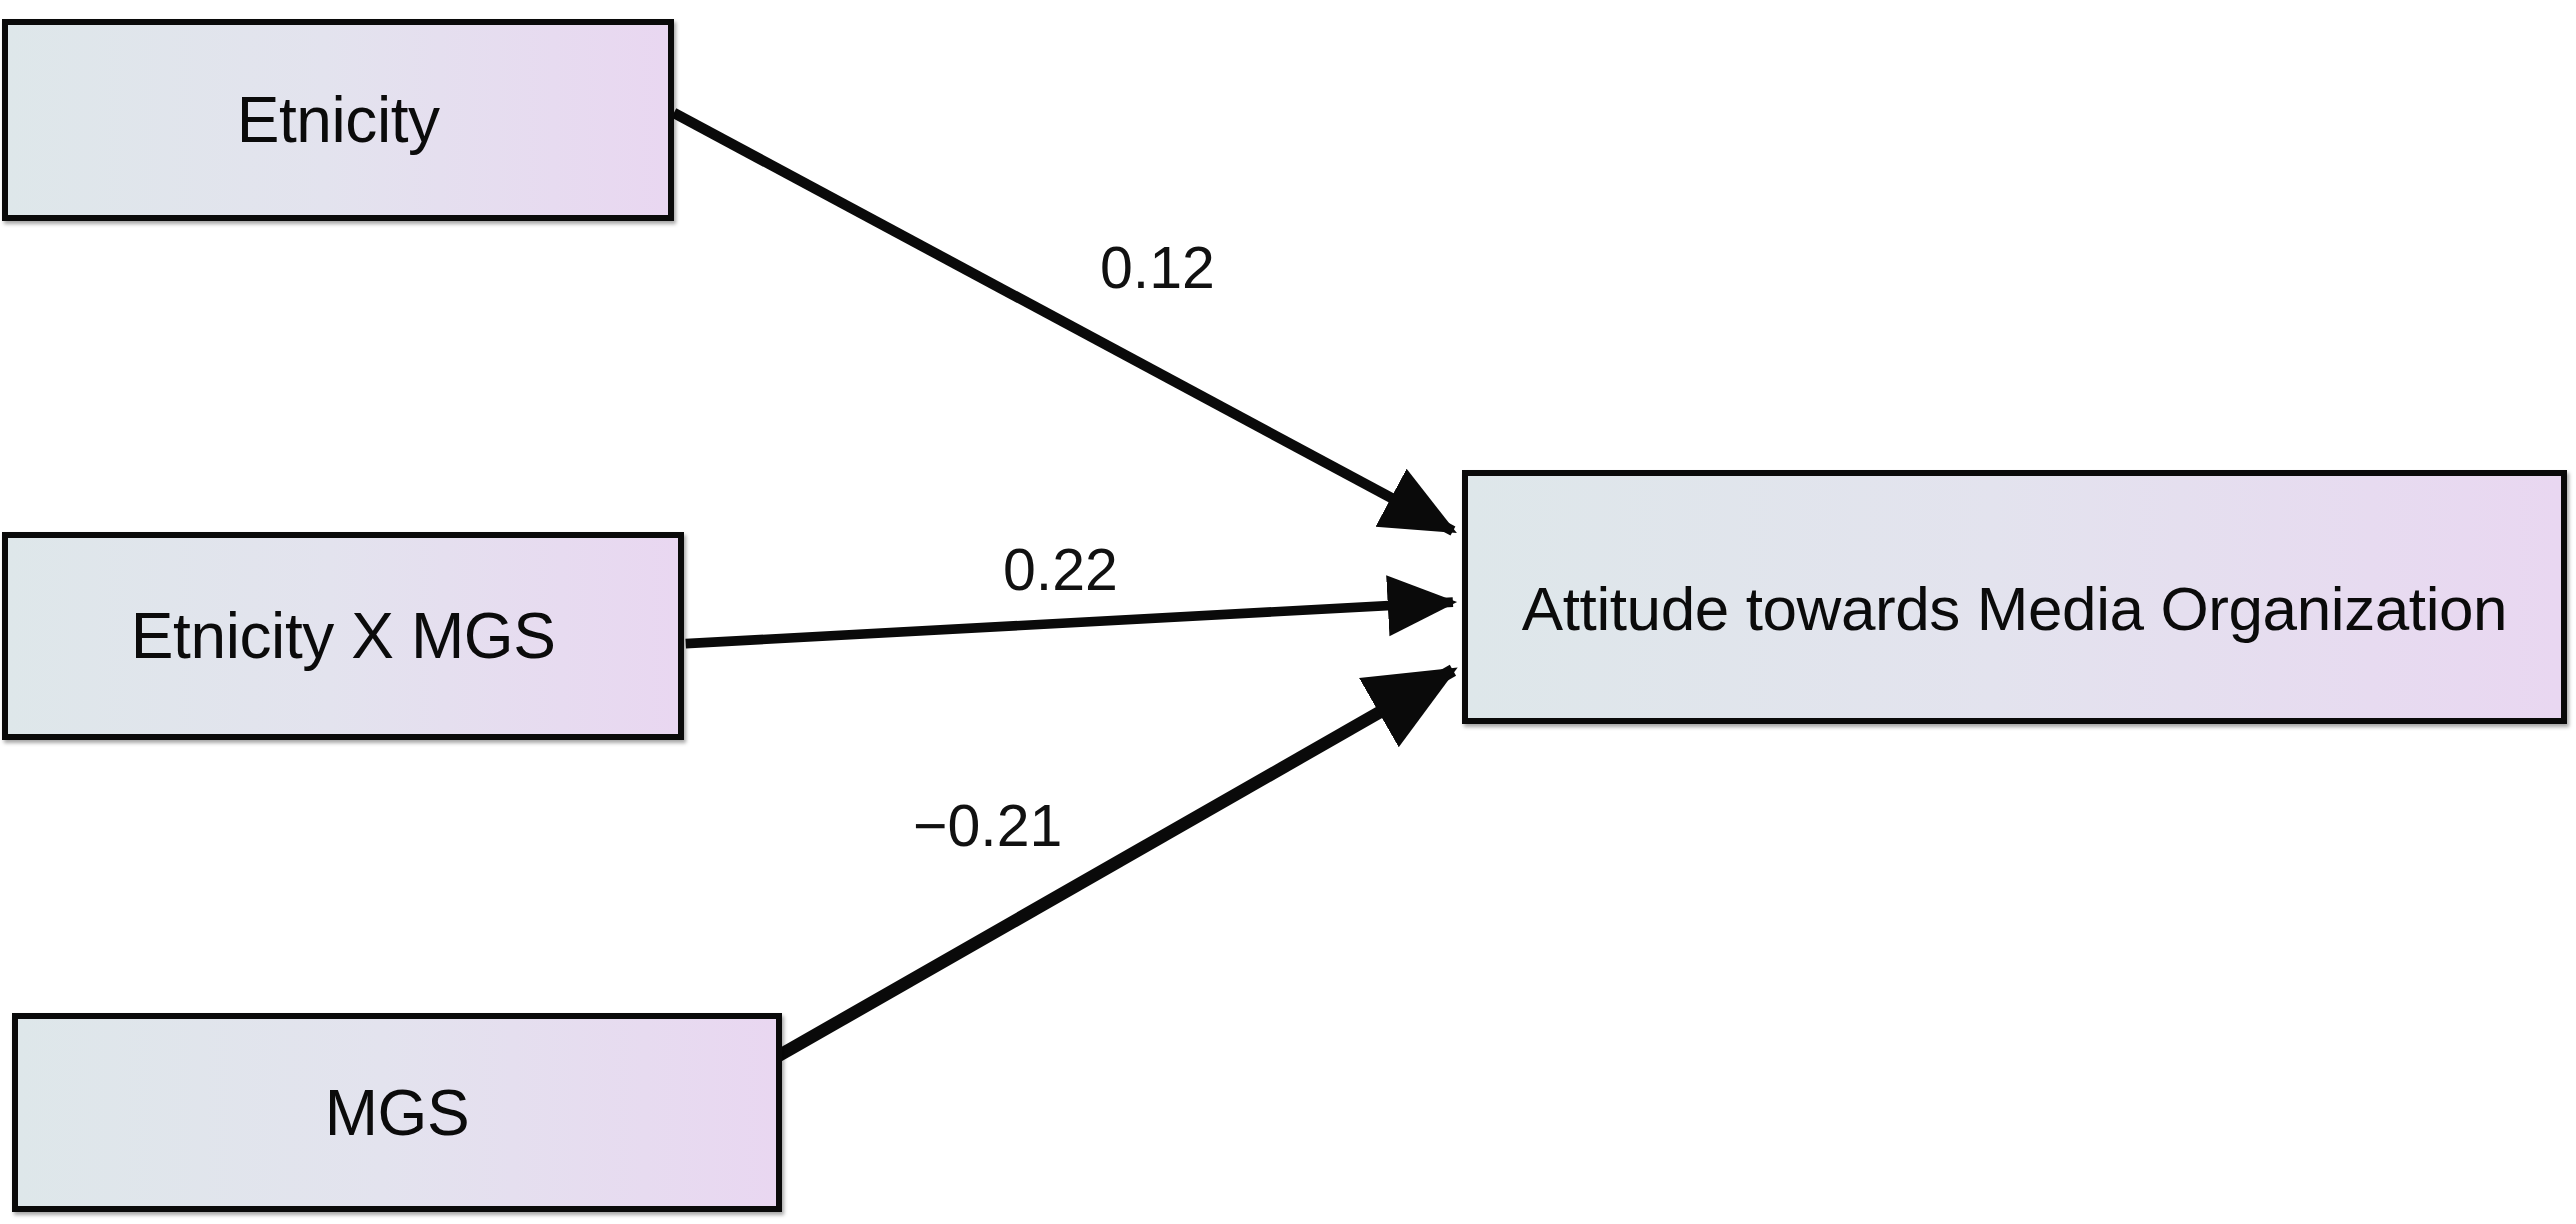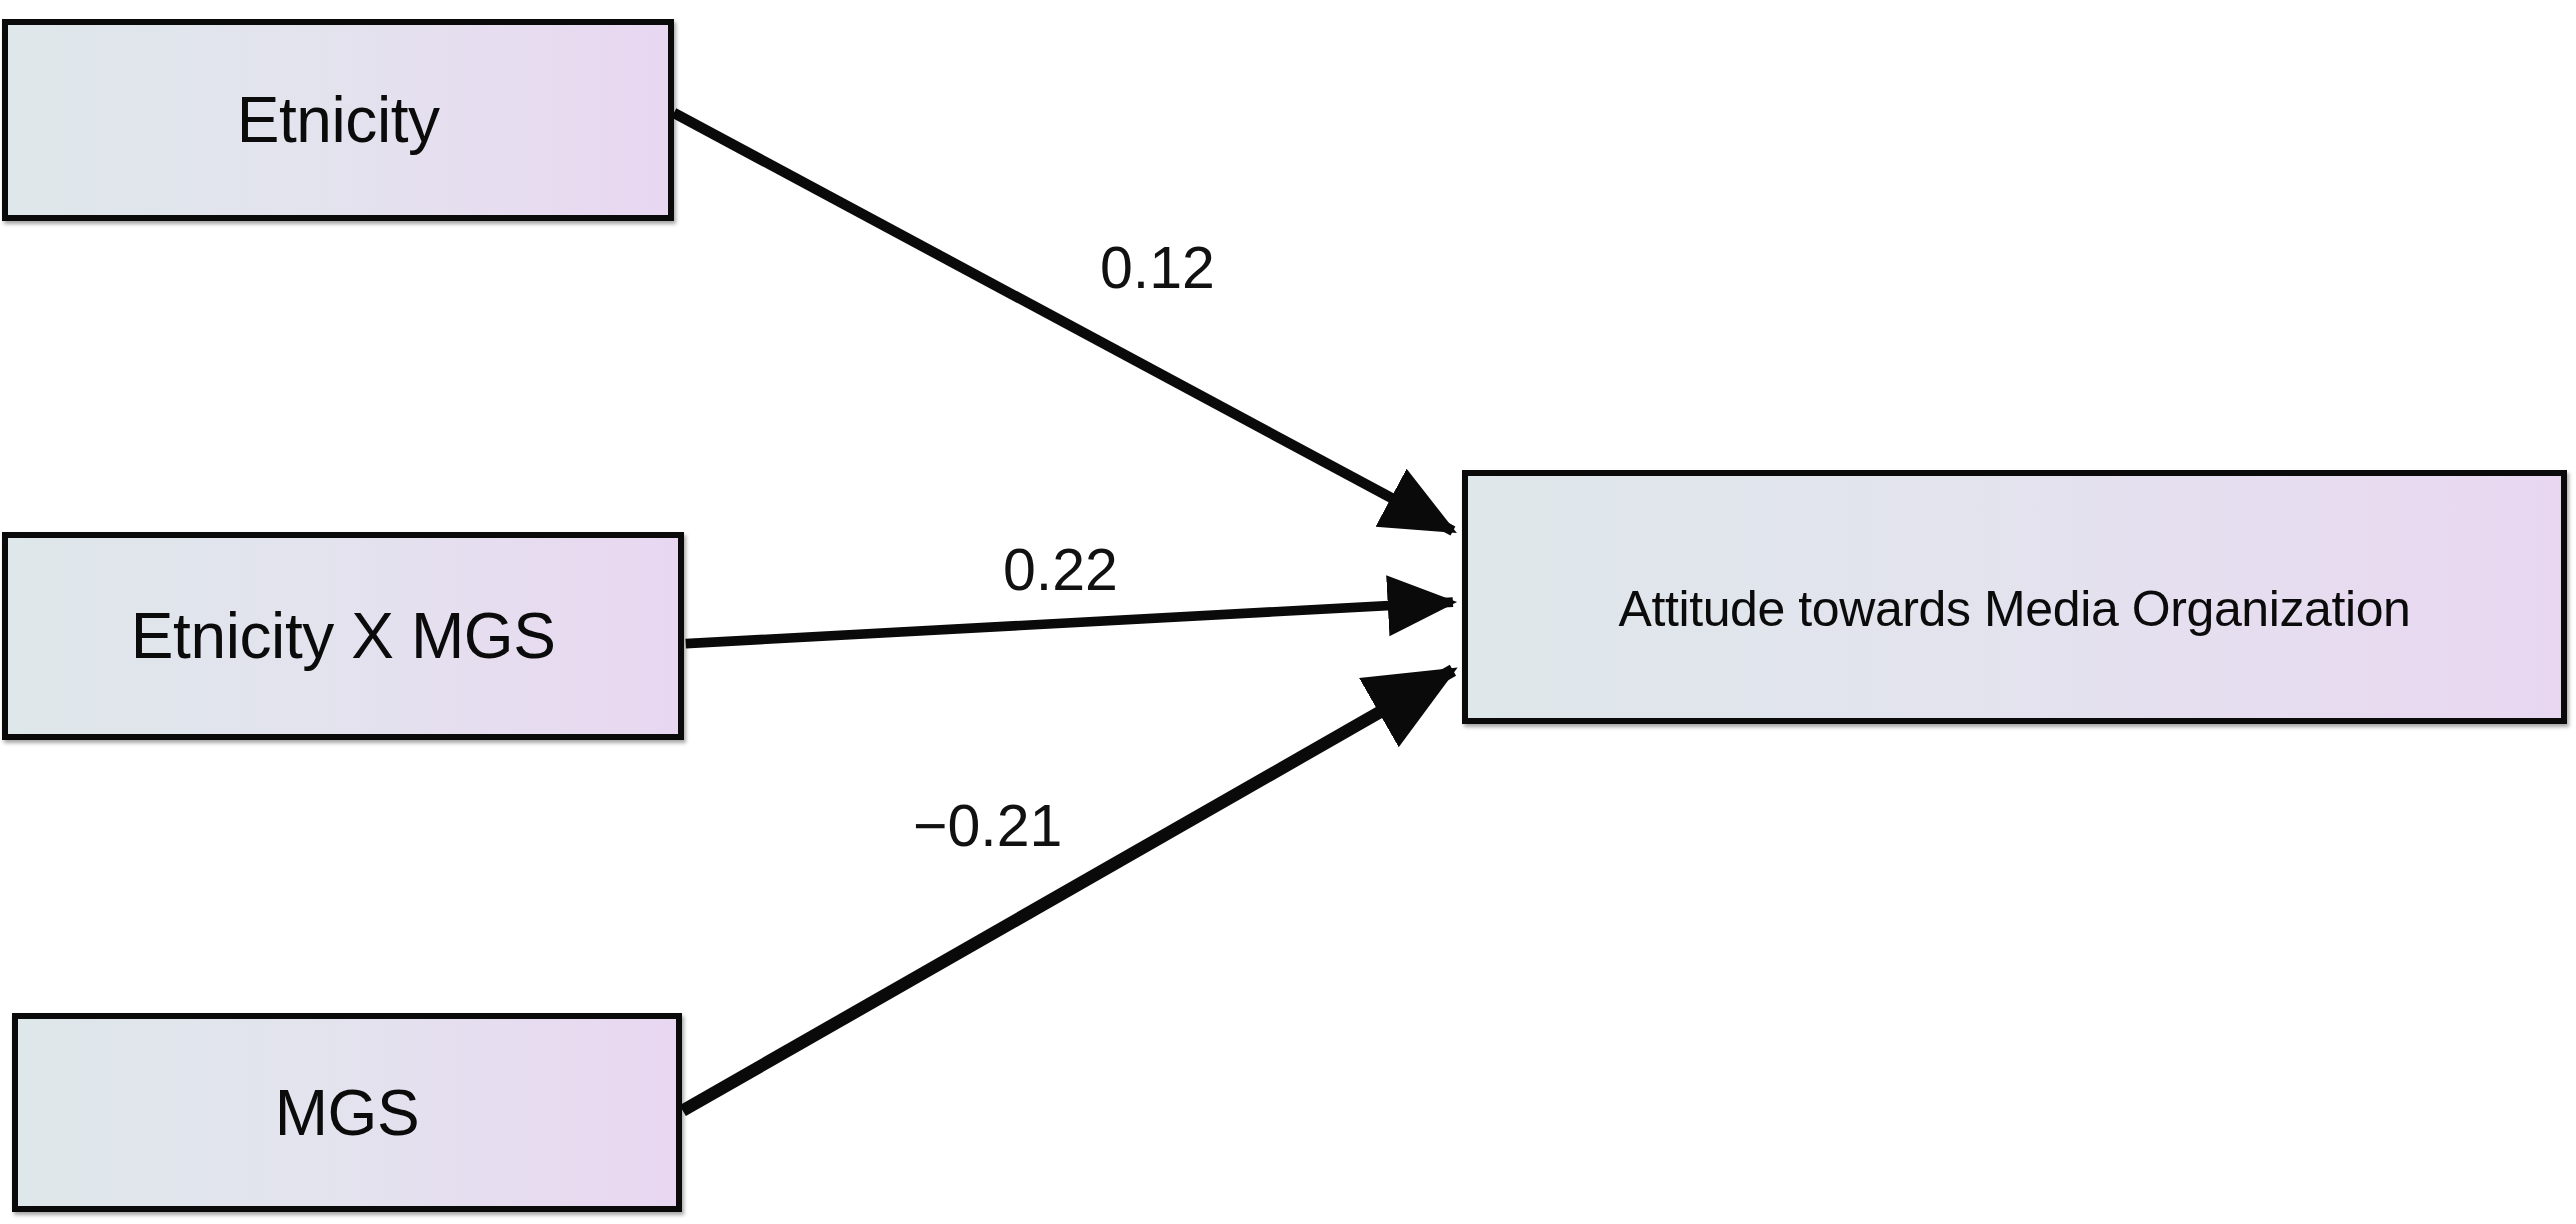--- a/index.html
+++ b/index.html
@@ -40,23 +40,23 @@
     color: #0b0b0b;
     font-size: 64px;
     font-weight: 400;
     letter-spacing: -0.4px;
     line-height: 1;
     white-space: nowrap;
     text-align: right;
   }
   #node-etnicity   { left: 2.2px;    top: 19px;   width: 672px;  height: 202px; }
   #node-interaction{ left: 2.2px;    top: 532px;  width: 682px;  height: 208px; }
-  #node-mgs        { left: 12px;   top: 1013px; width: 670px;  height: 199px; }
+  #node-mgs        { left: 12px;   top: 1013px; width: 770px;  height: 199px; }
   #node-outcome    { left: 1462px; top: 470px;  width: 1105px; height: 254px; }
-  #node-outcome .node-label { font-size: 50px; margin-top: 24px; }
+  #node-outcome .node-label { font-size: 62px; margin-top: 24px; }
 
   .edge-label {
     position: absolute;
     color: #111111;
     font-size: 59px;
     font-weight: 400;
     line-height: 1;
     white-space: nowrap;
   }
   #edge-label-0 { left: 1100px; top: 239px; }

